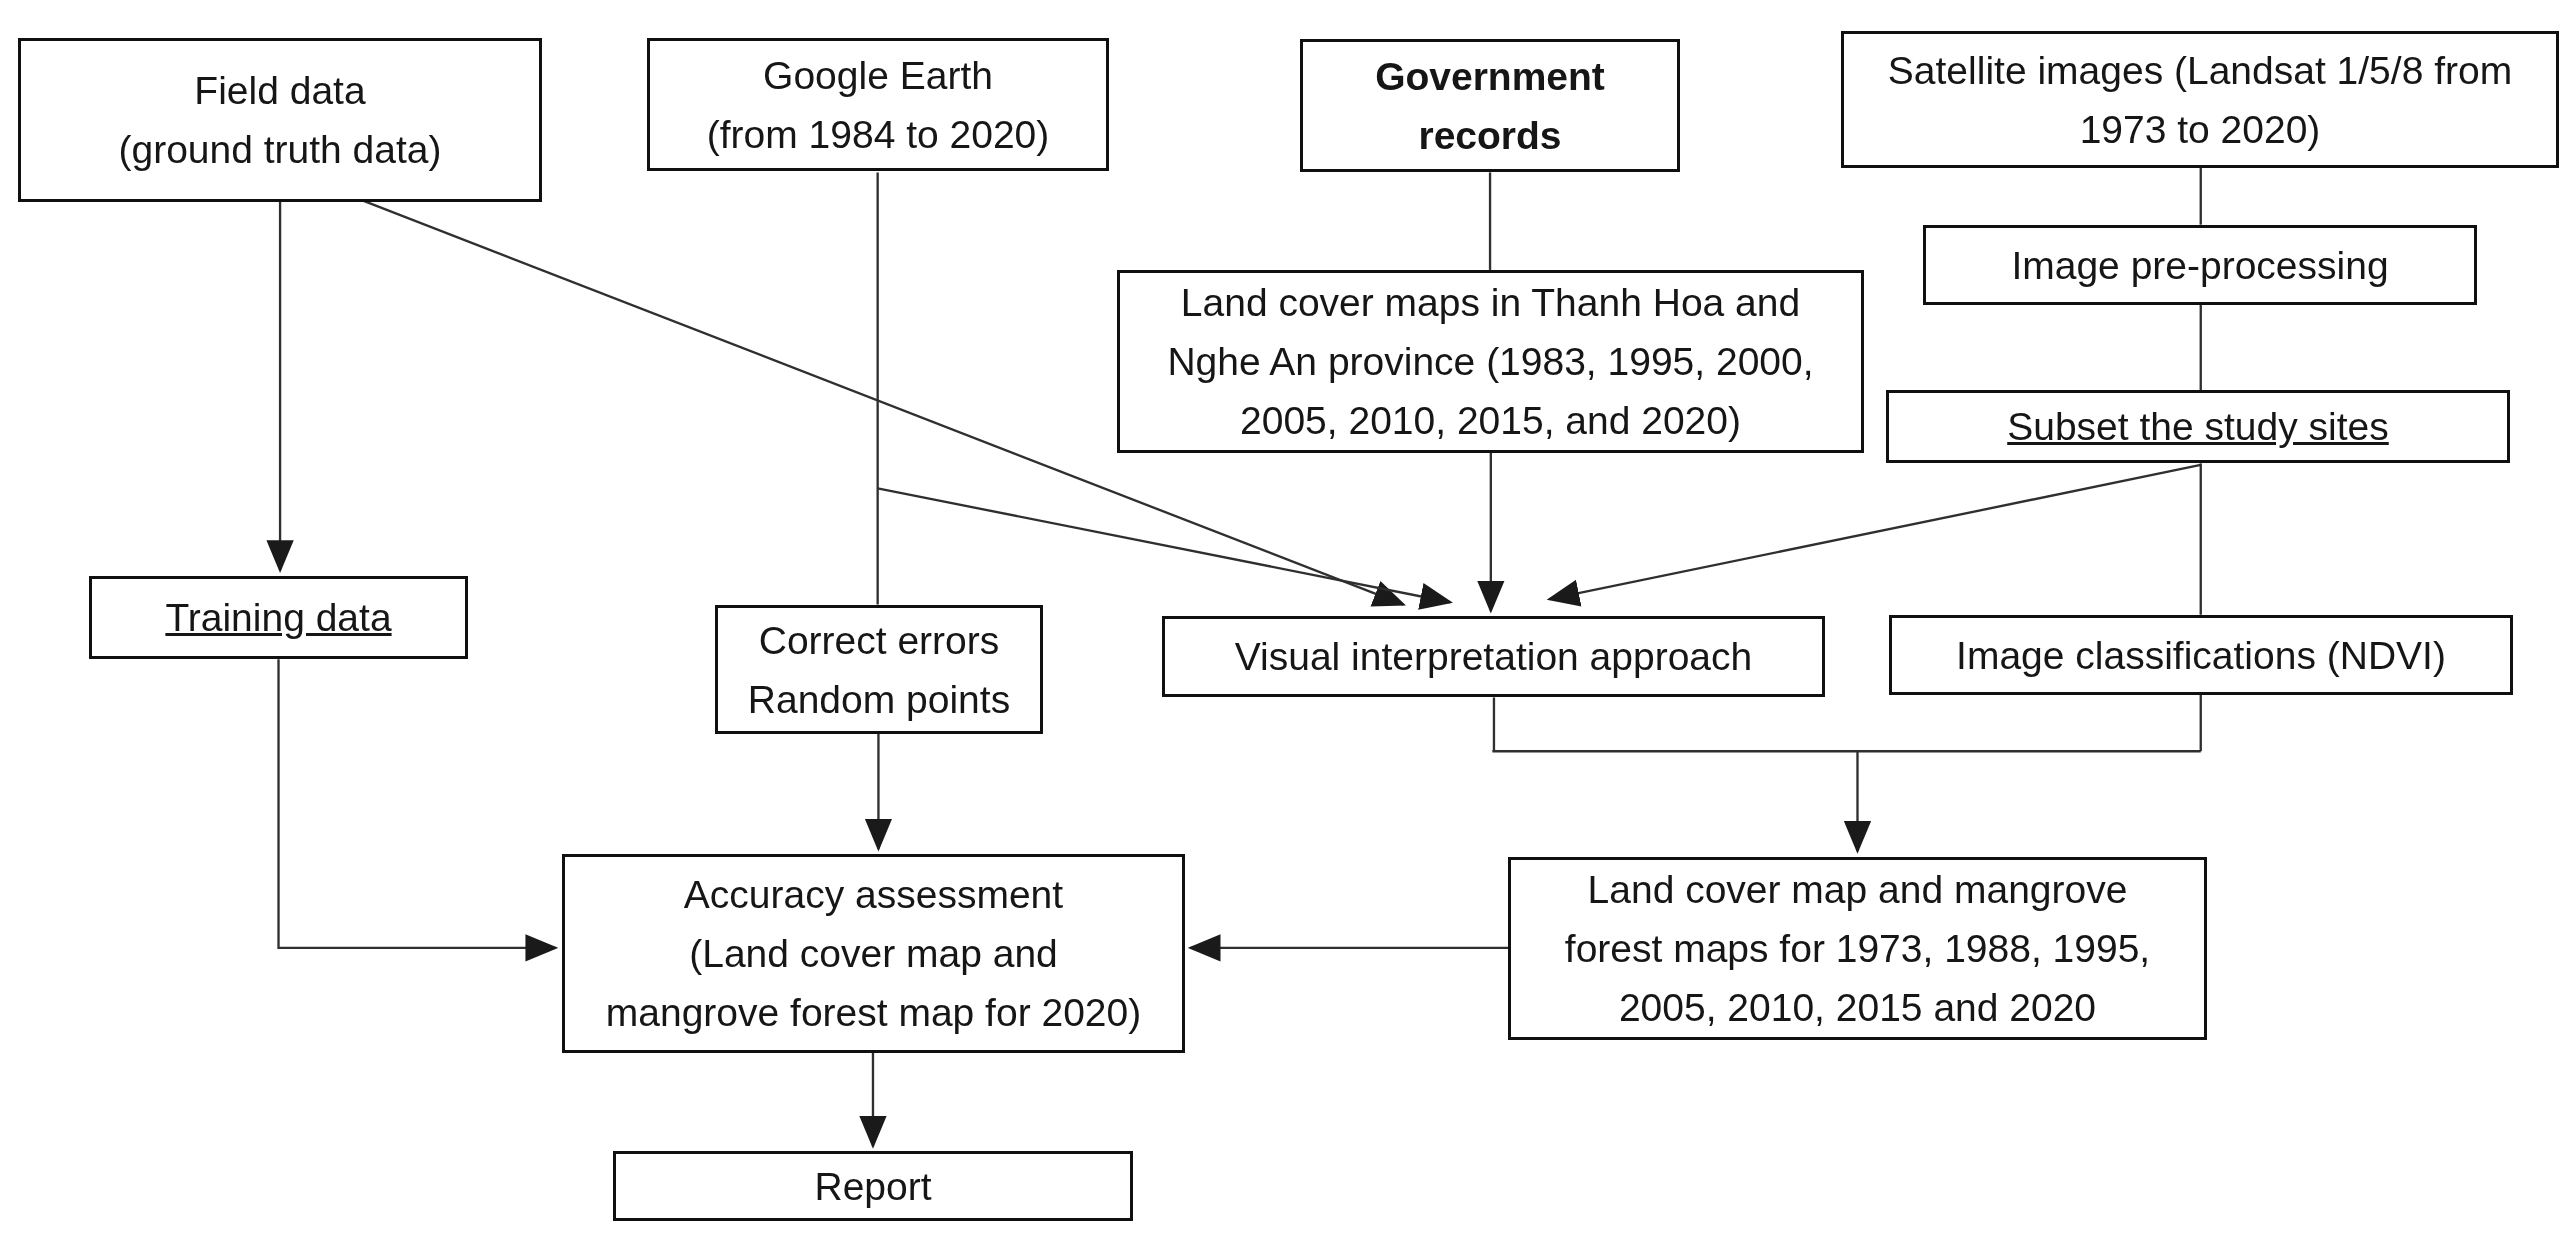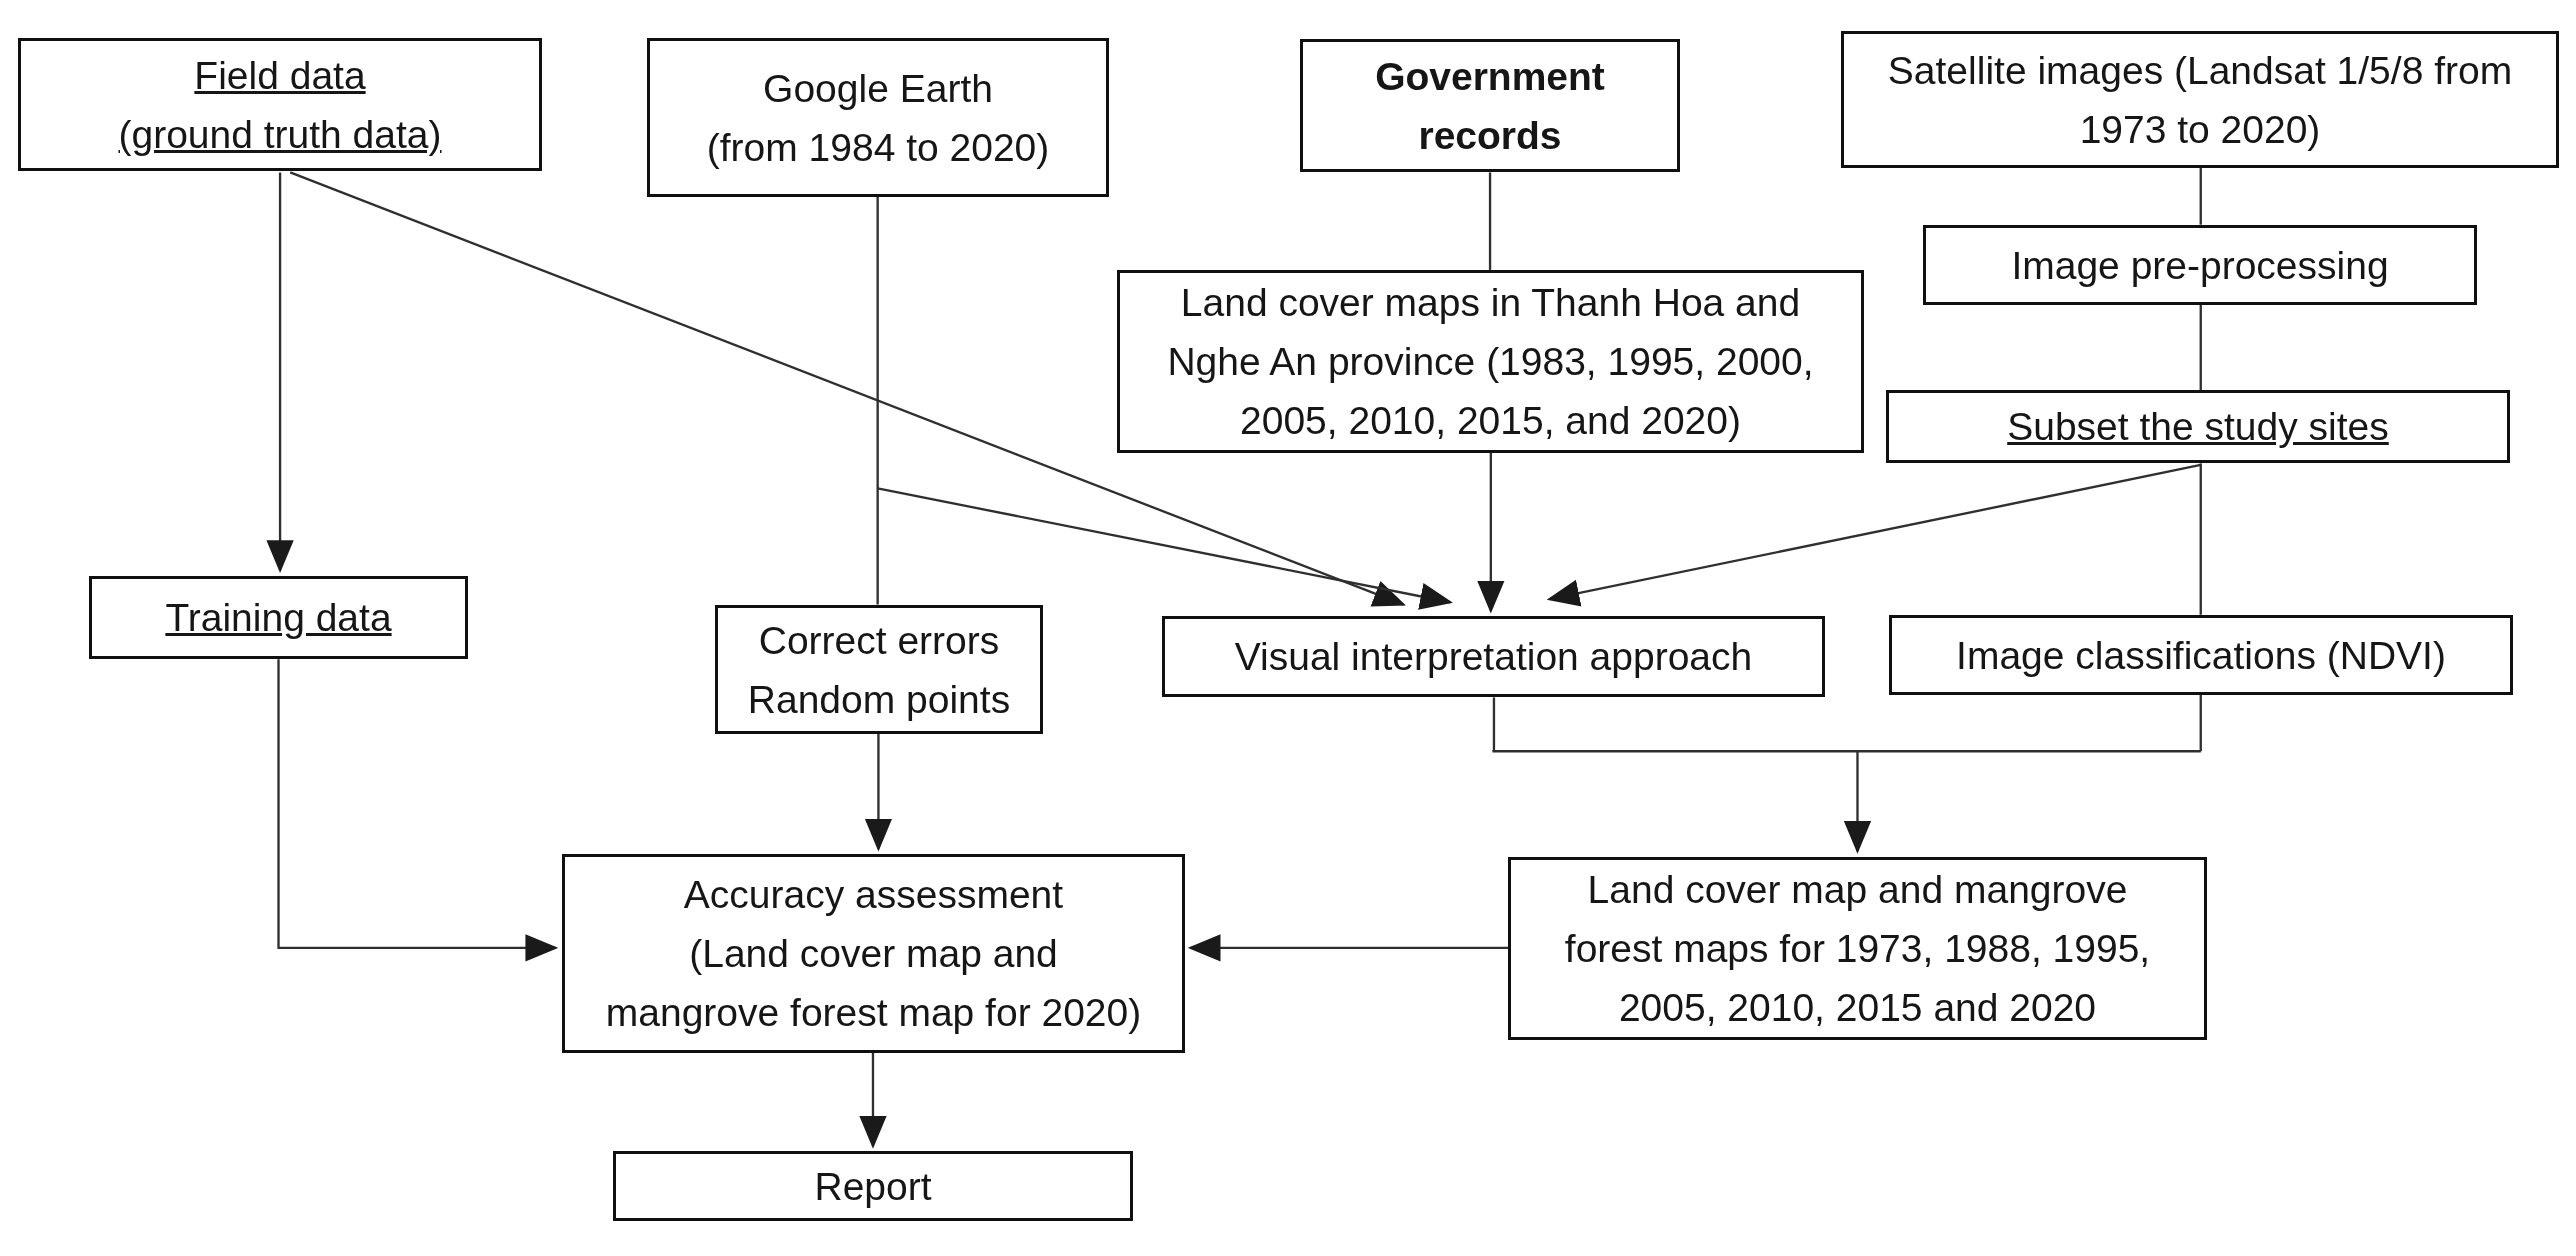--- a/index.html
+++ b/index.html
@@ -35,22 +35,22 @@
     display: flex;
     align-items: center;
     justify-content: center;
     text-align: center;
     color: #161616;
     font-size: 39px;
     line-height: 59px;
     white-space: pre-line;
   }
   
-  #n-field      { left: 18px;   top: 38px;   width: 524px; height: 133px; text-decoration: underline; }
-  #n-google     { left: 647px;  top: 38px;   width: 462px; height: 159px; }
+  #n-field      { left: 18px;   top: 38px;   width: 524px; height: 164px; }
+  #n-google     { left: 647px;  top: 38px;   width: 462px; height: 133px; }
   #n-gov        { left: 1300px; top: 39px;   width: 380px; height: 133px; font-weight: bold; }
   #n-sat        { left: 1841px; top: 31px;   width: 718px; height: 137px; }
   #n-preproc    { left: 1923px; top: 225px;  width: 554px; height: 80px; }
   #n-lcmaps     { left: 1117px; top: 270px;  width: 747px; height: 183px; }
   #n-subset     { left: 1886px; top: 390px;  width: 624px; height: 73px; text-decoration: underline;  }
   #n-training   { left: 89px;  top: 576px;  width: 379px; height: 83px; text-decoration: underline; }
   #n-correrr    { left: 715px;  top: 605px;  width: 328px; height: 129px; }
   #n-visual     { left: 1162px; top: 616px;  width: 663px; height: 81px; }
   #n-imgclass   { left: 1889px; top: 615px;  width: 624px; height: 80px; }
   #n-accuracy   { left: 562px;  top: 854px; width: 623px; height: 199px; }

